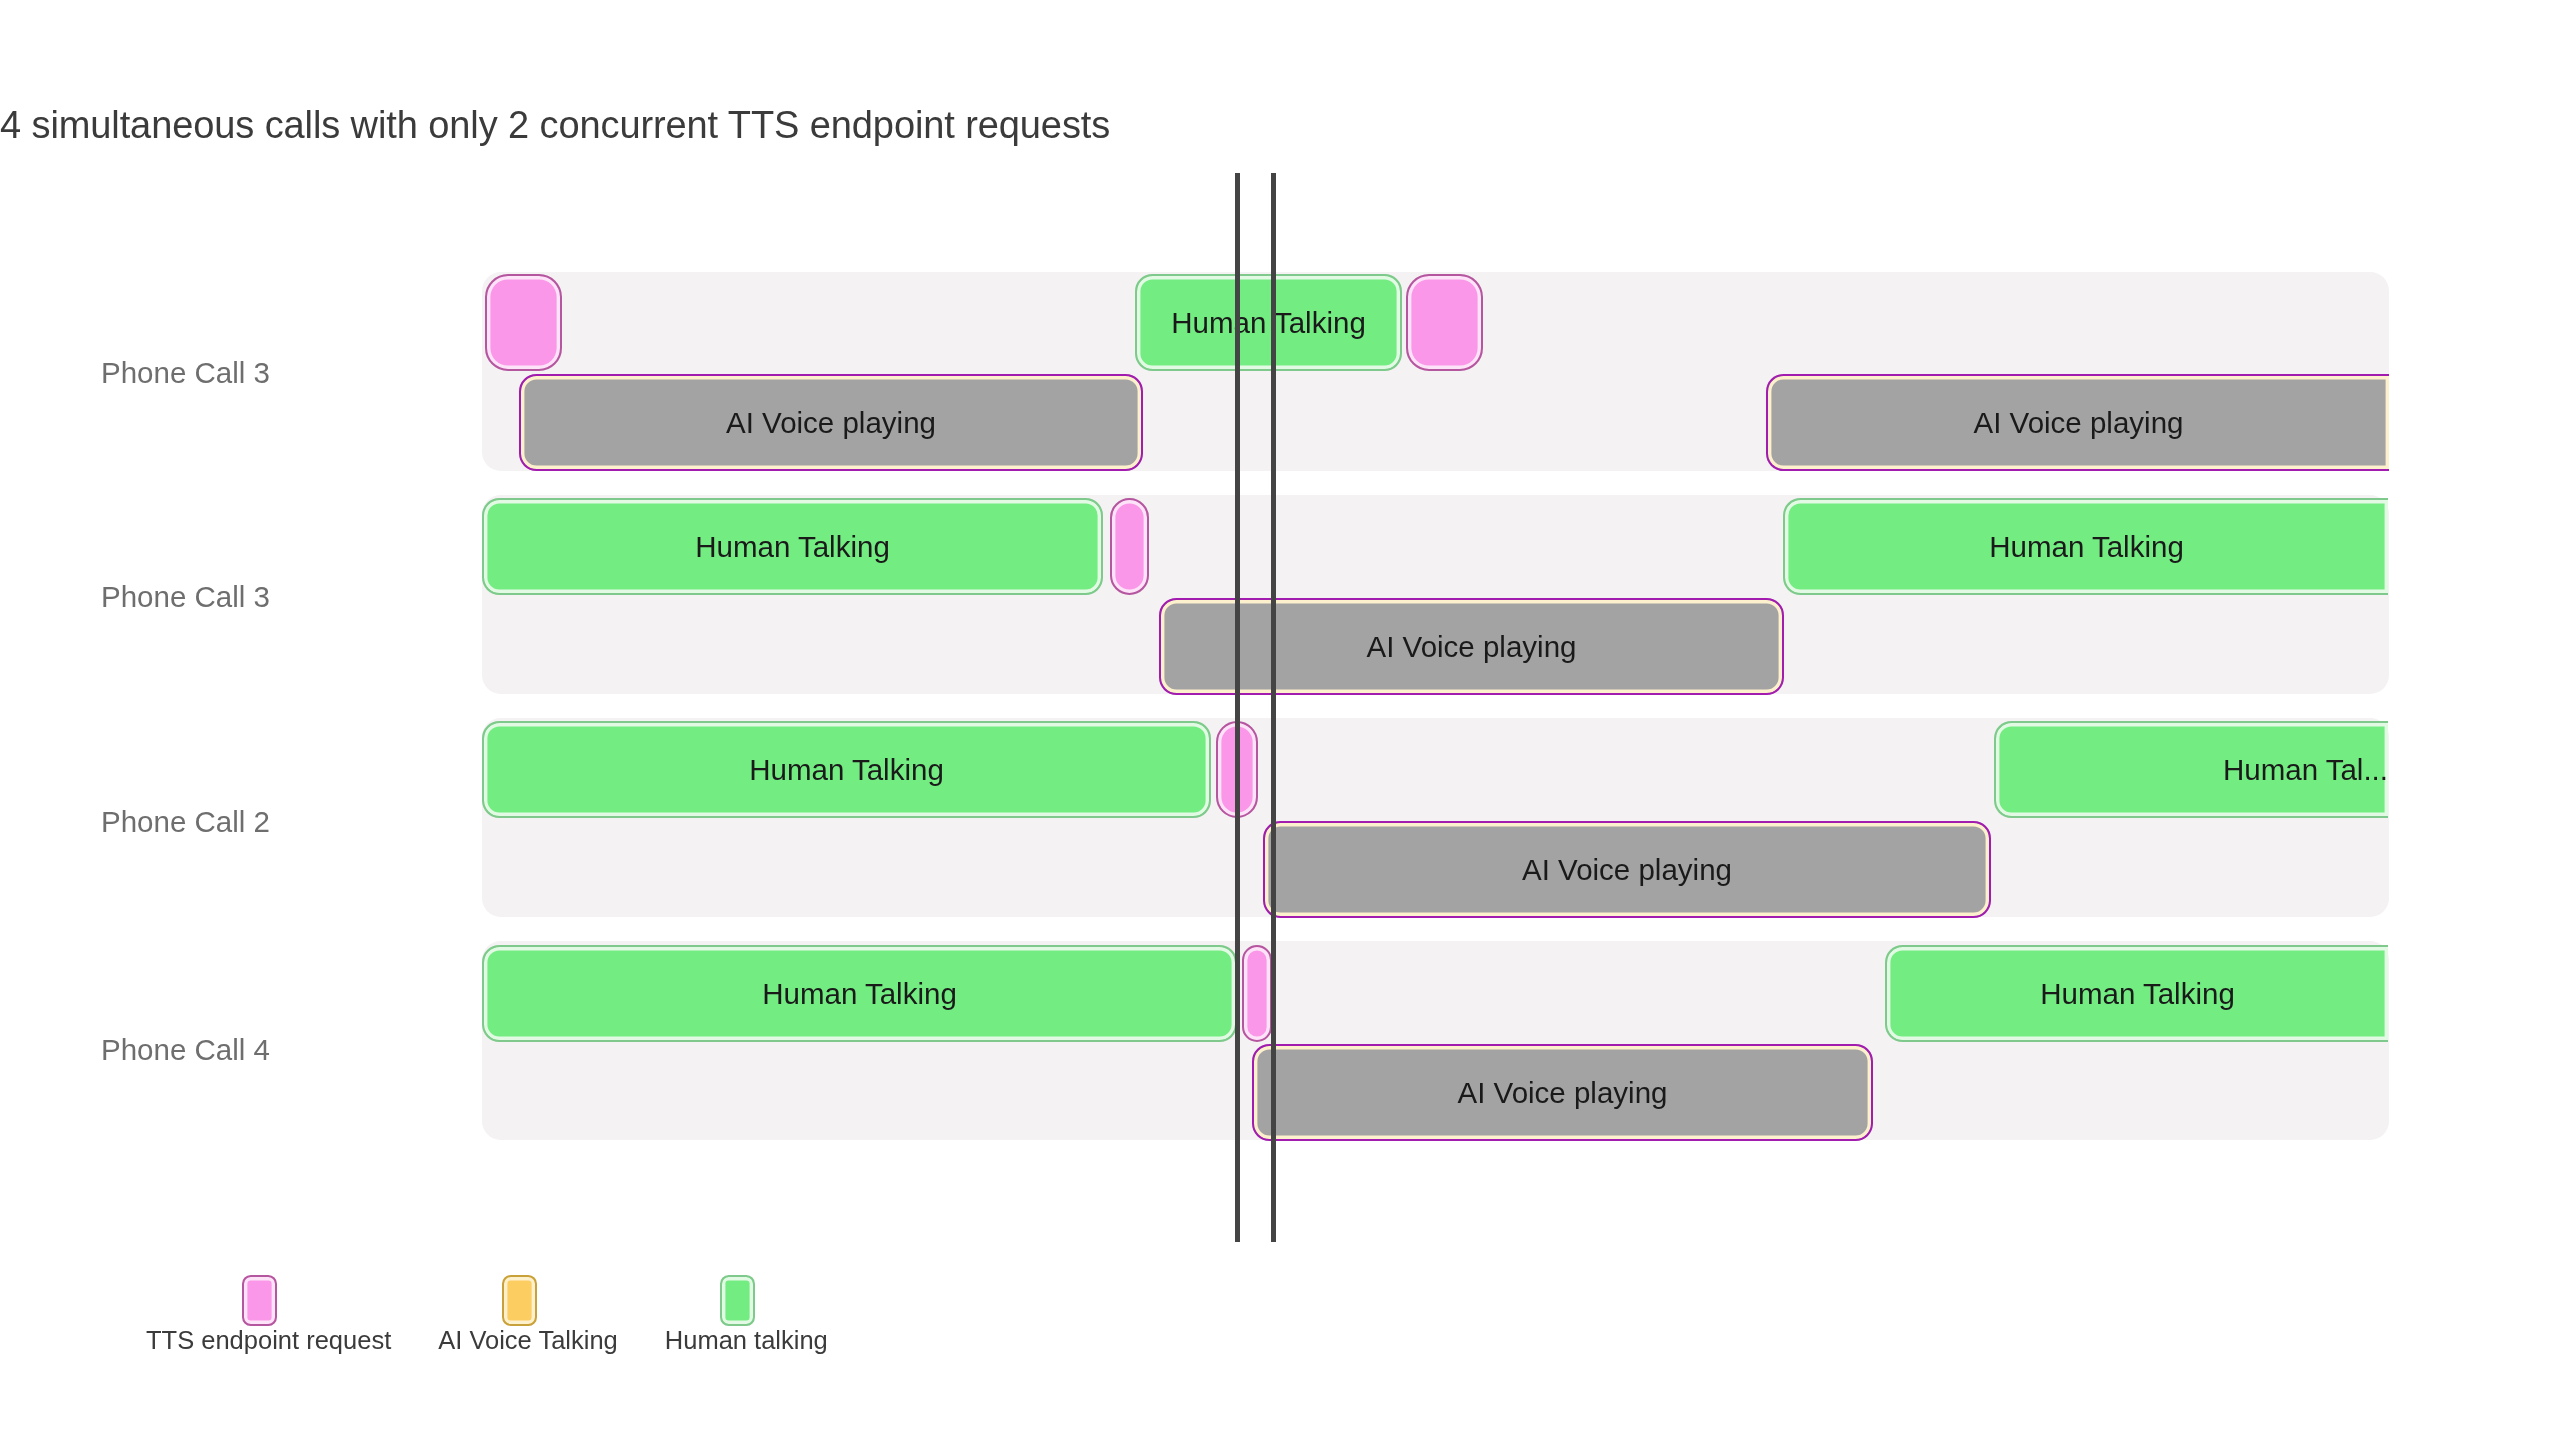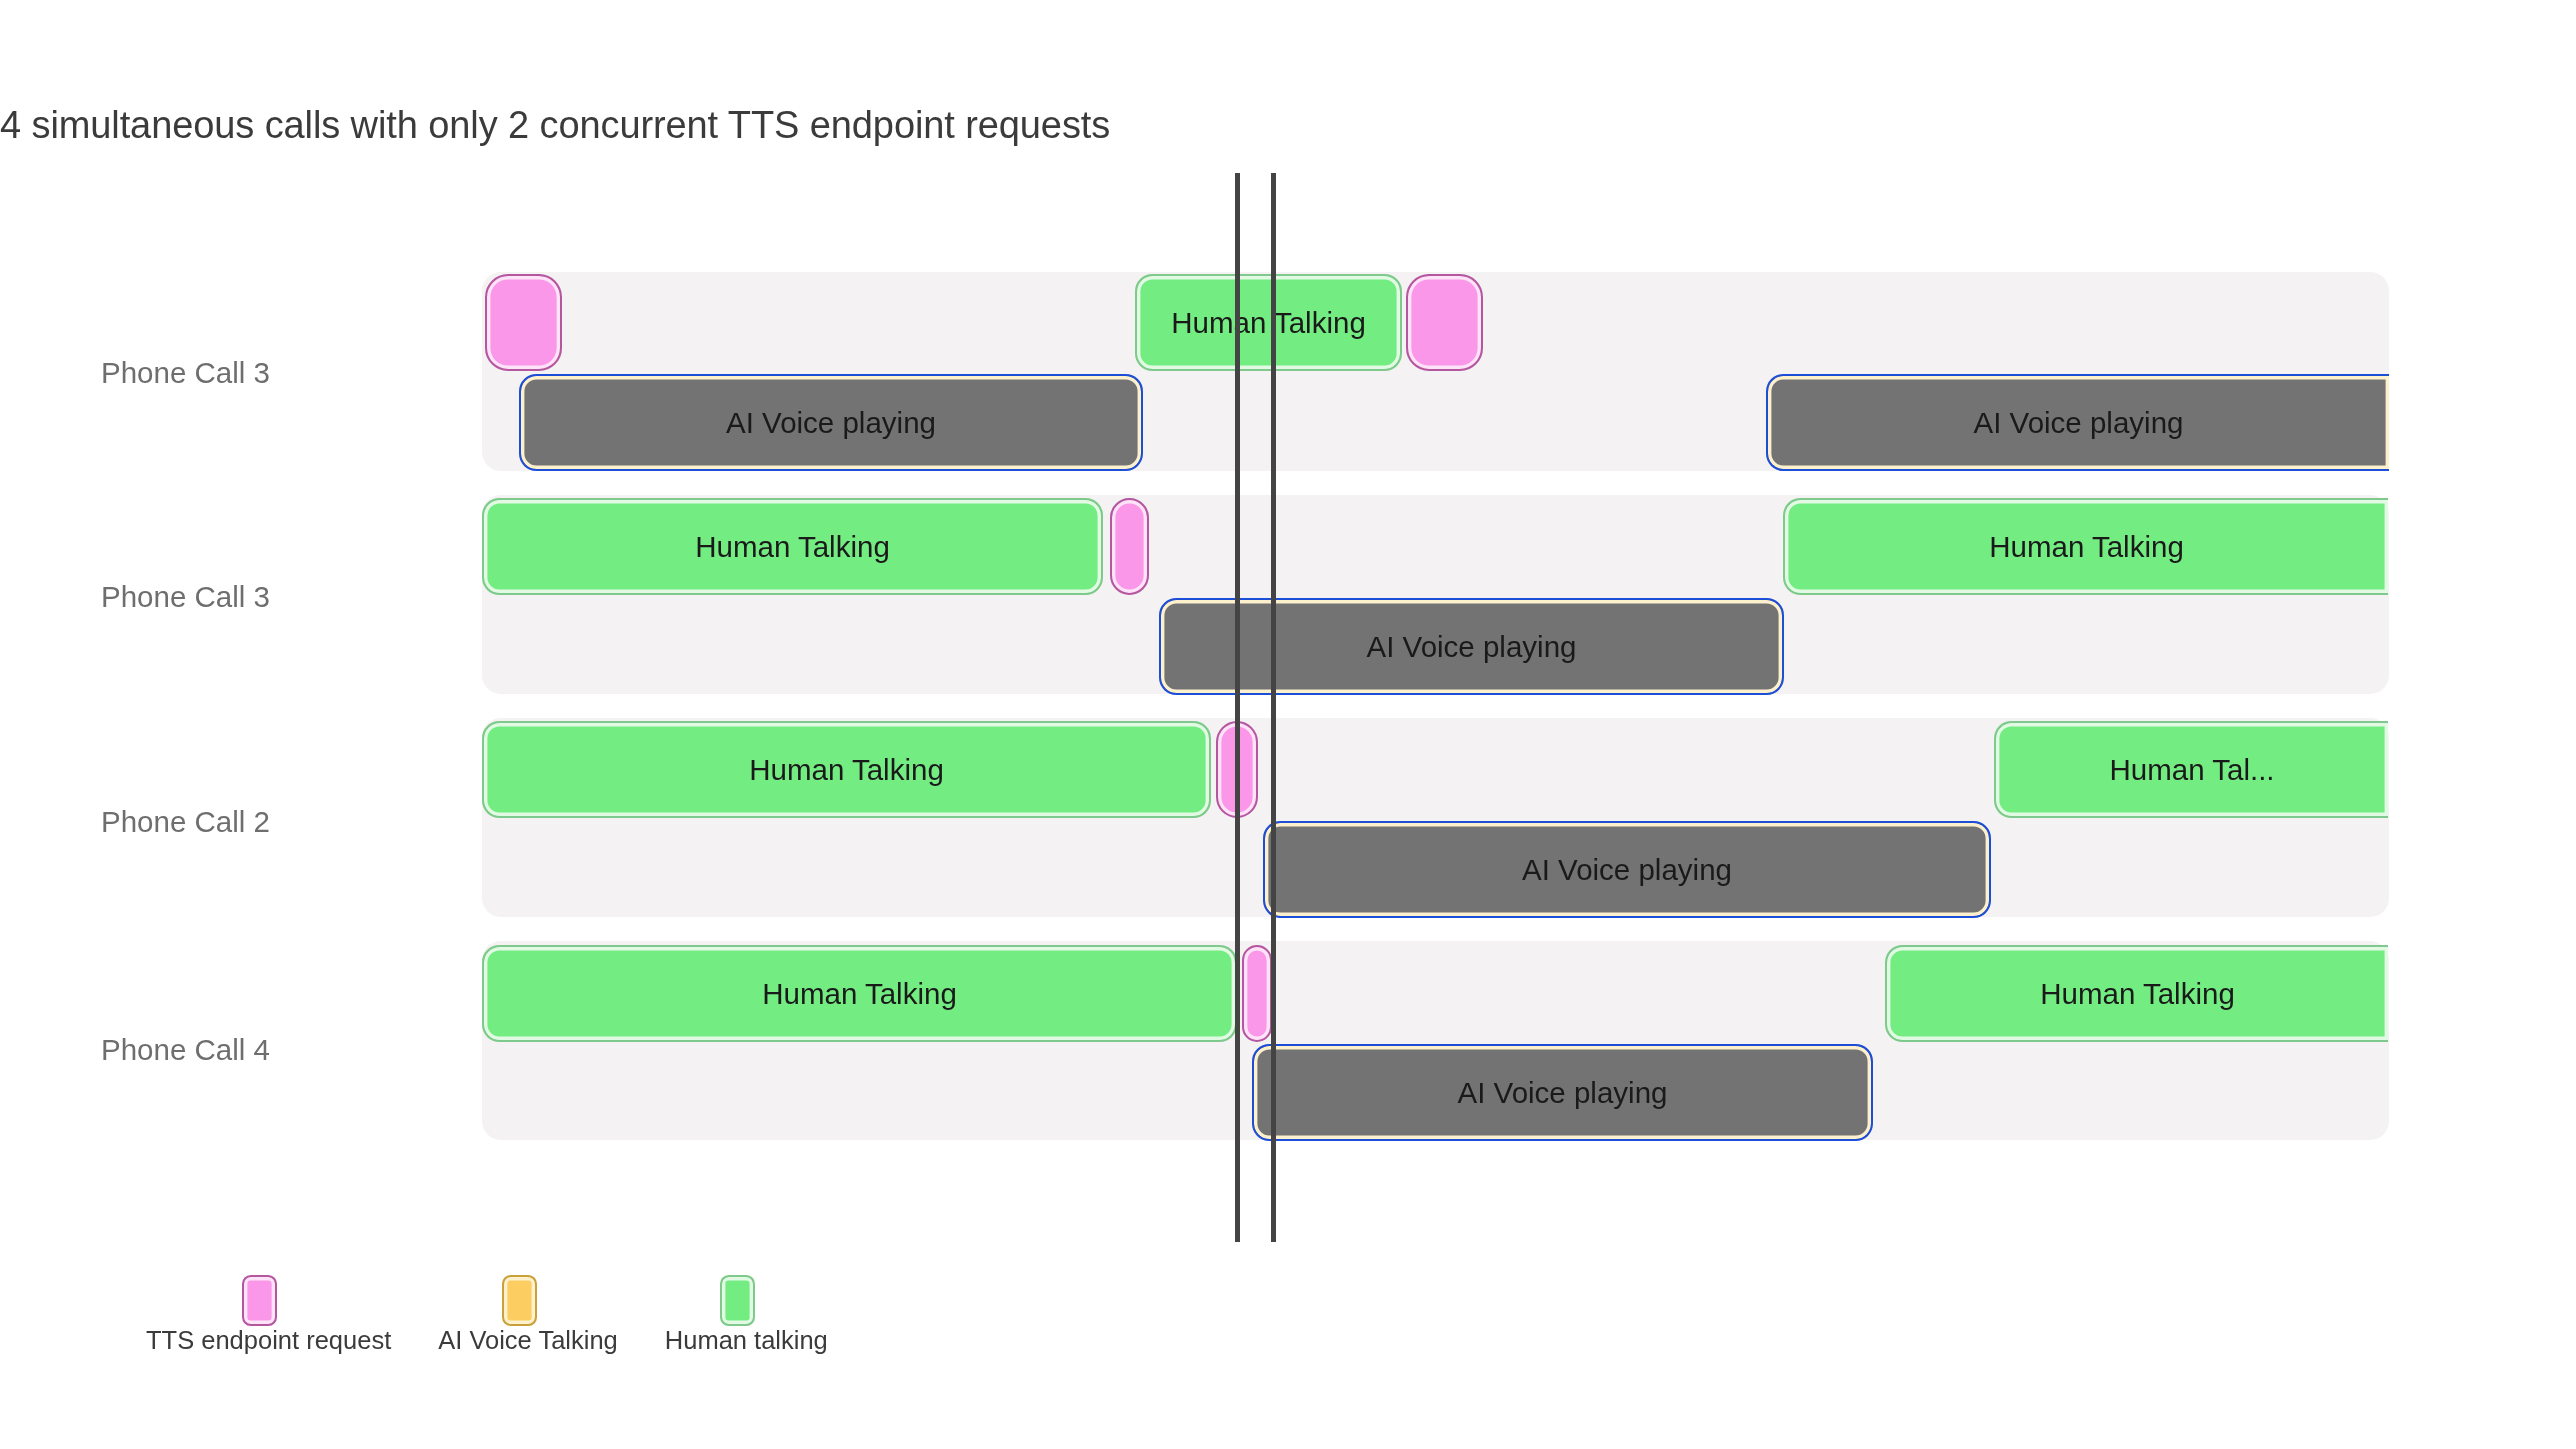--- a/index.html
+++ b/index.html
@@ -65,22 +65,22 @@
     border-radius:17.4px;
   }
   .bar .bar-label{pointer-events:none;}
 
   .bar.green{
     background:#73ed82;
     border:2px solid #7fc98c;
     box-shadow:inset 0 0 0 3.4px #e2f9e4;
   }
   .bar.yellow{
-    background:#737373;
-    border:2px solid #1d4ed8;
+    background:#a3a3a3;
+    border:2px solid #a21caf;
     box-shadow:inset 0 0 0 3.4px #fdf0cd;
     text-align:right;
   }
   .bar.pink{
     background:#fb97e8;
     border:2px solid #b4579f;
     box-shadow:inset 0 0 0 3.4px #fde3f8;
     border-radius:23px;
   }
   
@@ -170,21 +170,21 @@
           <span class="bar-label">AI Voice playing</span>
         </div>
       </div>
       <div class="call-row">
         <div class="row-label" style="top: 805px;">Phone Call 2</div>
         <div class="row-band" style="top: 718px; left: 482px; width: 1907px; height: 199px;"></div>
         <div class="bar green" style="left: 482px; top: 721px; width: 729px; height: 97px;">
           <span class="bar-label">Human Talking</span>
         </div>
         <div class="bar pink" style="left: 1216px; top: 721px; width: 42px; height: 97px;"></div>
-        <div class="bar green clip-right" style="left: 1994px; top: 721px; width: 394px; height: 97px;">
+        <div class="bar green clip-right" style="left: 1994px; top: 721px; width: 394px; height: 97px; justify-content: flex-end;">
           <span class="bar-label">Human Tal...</span>
         </div>
         <div class="bar yellow" style="left: 1263px; top: 821px; width: 728px; height: 97px;">
           <span class="bar-label">AI Voice playing</span>
         </div>
       </div>
       <div class="call-row">
         <div class="row-label" style="top: 1033px;">Phone Call 4</div>
         <div class="row-band" style="top: 941px; left: 482px; width: 1907px; height: 199px;"></div>
         <div class="bar green" style="left: 482px; top: 945px; width: 755px; height: 97px;">

